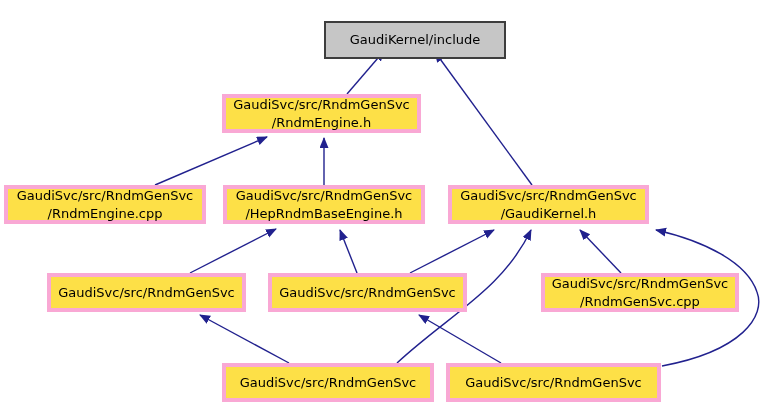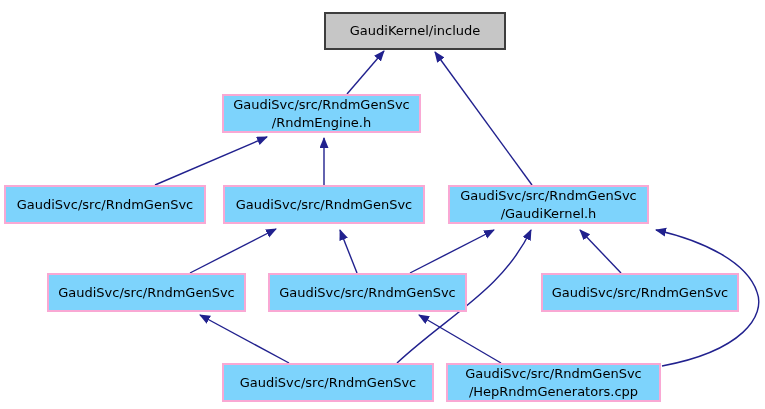--- a/index.html
+++ b/index.html
@@ -9,22 +9,22 @@
     background:#ffffff;
     font-family:"DejaVu Sans","Liberation Sans",sans-serif;
     overflow:hidden;
   }
   #edge-layer{position:absolute;left:0;top:0;width:765px;height:409px;}
   .gnode{
     position:absolute;
     box-sizing:border-box;
     display:flex;flex-direction:column;
     align-items:center;justify-content:center;
-    background:#7dd3fc;
-    border:2px solid #f9a8d4;
+    background:#fde047;
+    border:4px solid #f9a8d4;
     font-size:13px;line-height:18px;
     color:#000000;
     text-align:center;
     white-space:nowrap;
     cursor:pointer;
   }
   .gnode.current{
     background:#c6c6c6;
     border:2px solid #3d3d3d;
     cursor:default;
@@ -50,46 +50,48 @@
         <path d="M357,273 L340,230" fill="none" stroke="#21218e" stroke-width="1.4" marker-end="url(#arrowhead)"></path>
         <path d="M410,273 L494,230" fill="none" stroke="#21218e" stroke-width="1.4" marker-end="url(#arrowhead)"></path>
         <path d="M397,363 C450,314 502,290 531,230" fill="none" stroke="#21218e" stroke-width="1.4" marker-end="url(#arrowhead)"></path>
         <path d="M621,273 L580,230" fill="none" stroke="#21218e" stroke-width="1.4" marker-end="url(#arrowhead)"></path>
         <path d="M662,366 C742,351 766,316 757,292 C747,262 704,241 656,230" fill="none" stroke="#21218e" stroke-width="1.4" marker-end="url(#arrowhead)"></path>
         <path d="M289,363 L200,315" fill="none" stroke="#21218e" stroke-width="1.4" marker-end="url(#arrowhead)"></path>
         <path d="M501,363 L419,315" fill="none" stroke="#21218e" stroke-width="1.4" marker-end="url(#arrowhead)"></path>
       </g>
   </svg>
 
-<div class="gnode current" style="left: 324px; top: 12px; width: 182px; height: 38px;">
+<div class="gnode current" style="left: 324px; top: 21px; width: 182px; height: 38px;">
       <span>GaudiKernel/include</span>
     </div>
     <div class="gnode" style="left: 222px; top: 94px; width: 199px; height: 39px;">
       <span>GaudiSvc/src/RndmGenSvc</span>
       <span>/RndmEngine.h</span>
     </div>
     <div class="gnode" style="left: 4px; top: 185px; width: 202px; height: 39px;">
       <span>GaudiSvc/src/RndmGenSvc</span>
+      <span>/RndmEngine.cpp</span>
     </div>
     <div class="gnode" style="left: 223px; top: 185px; width: 202px; height: 39px;">
       <span>GaudiSvc/src/RndmGenSvc</span>
+      <span>/HepRndmBaseEngine.h</span>
     </div>
     <div class="gnode" style="left: 448px; top: 185px; width: 201px; height: 39px;">
       <span>GaudiSvc/src/RndmGenSvc</span>
       <span>/GaudiKernel.h</span>
     </div>
     <div class="gnode" style="left: 47px; top: 273px; width: 199px; height: 39px;">
       <span>GaudiSvc/src/RndmGenSvc</span>
     </div>
     <div class="gnode" style="left: 268px; top: 273px; width: 199px; height: 39px;">
       <span>GaudiSvc/src/RndmGenSvc</span>
     </div>
     <div class="gnode" style="left: 541px; top: 273px; width: 198px; height: 39px;">
       <span>GaudiSvc/src/RndmGenSvc</span>
+      <span>/RndmGenSvc.cpp</span>
     </div>
     <div class="gnode" style="left: 222px; top: 363px; width: 212px; height: 39px;">
       <span>GaudiSvc/src/RndmGenSvc</span>
     </div>
     <div class="gnode" style="left: 446px; top: 363px; width: 215px; height: 39px;">
       <span>GaudiSvc/src/RndmGenSvc</span>
-      <span>/HepRndmGenerators.cpp</span>
     </div>
   </div>
 
 </body></html>

